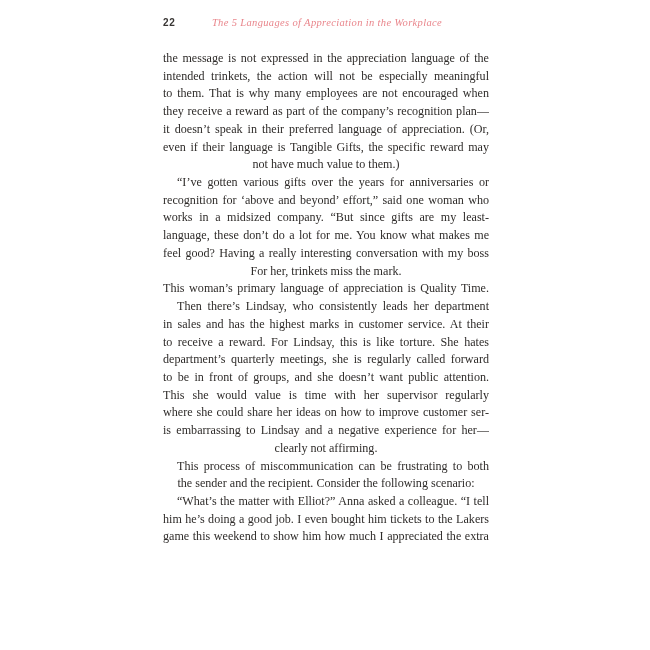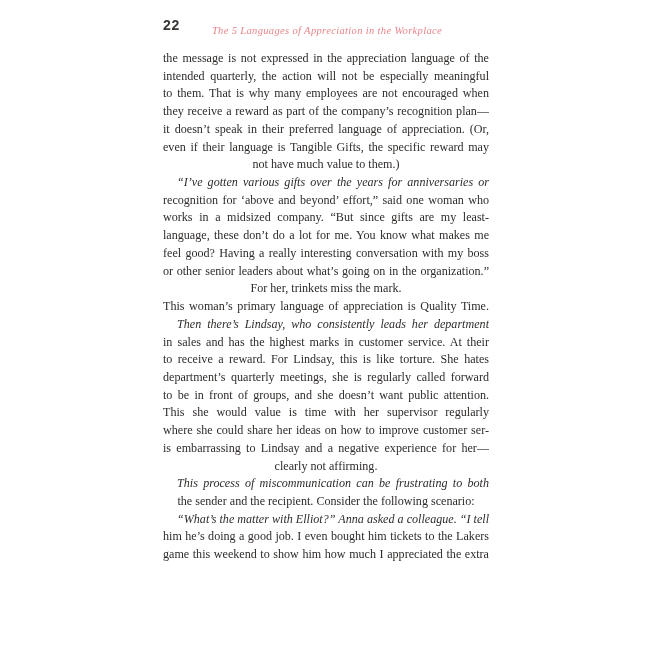--- a/index.html
+++ b/index.html
@@ -23,35 +23,34 @@
     top: 15px;
     width: 326px;
     height: 16px;
   }
   .folio {
     position: absolute;
     left: 0;
     top: 2px;
     font-family: "Liberation Sans", sans-serif;
     font-weight: bold;
-    font-size: 14px;
+    font-size: 10px;
     letter-spacing: 0.6px;
     color: var(--folio-color, #383533);
   }
   .running-head {
     position: absolute;
     left: 14px;
     right: 12px;
     top: 2px;
     text-align: center;
     font-style: italic;
     font-size: 10.5px;
     letter-spacing: 0.35px;
     color: var(--head-color, #e9858b);
-    margin-top: 8px;
   }
   .bodytext {
     position: absolute;
     left: 163px;
     top: 50px;
     width: 326px;
     color: var(--text-color, #2f2c2a);
     font-size: 12.1px;
   }
   .line {
@@ -61,45 +60,43 @@
     text-align: center;
     white-space: normal;
   }
   .line.j {
     text-align: justify;
     text-align-last: justify;
     -moz-text-align-last: justify;
   }
   .line.in {
     padding-left: 14px;
-    font-style: italic;
   }
 </style>
 </head>
 <body>
 
 <div class="page">
   <div class="header">
     <span class="folio">22</span>
     <span class="running-head">The 5 Languages of Appreciation in the Workplace</span>
   </div>
   <div class="bodytext">
       <div class="line j">the message is not expressed in the appreciation language of the</div>
-      <div class="line j">intended quarterly, the action will not be especially meaningful</div>
+      <div class="line j">intended trinkets, the action will not be especially meaningful</div>
       <div class="line j">to them. That is why many employees are not encouraged when</div>
       <div class="line j">they receive a reward as part of the company’s recognition plan—</div>
       <div class="line j">it doesn’t speak in their preferred language of appreciation. (Or,</div>
       <div class="line j">even if their language is Tangible Gifts, the specific reward may</div>
       <div class="line">not have much value to them.)</div>
       <div class="line j in">“I’ve gotten various gifts over the years for anniversaries or</div>
       <div class="line j">recognition for ‘above and beyond’ effort,” said one woman who</div>
       <div class="line j">works in a midsized company. “But since gifts are my least-favored</div>
       <div class="line j">language, these don’t do a lot for me. You know what makes me</div>
       <div class="line j">feel good? Having a really interesting conversation with my boss</div>
-      <div class="line j">or other senior leaders about what’s going on in the organization.”</div>
       <div class="line">For her, trinkets miss the mark.</div>
       <div class="line j">This woman’s primary language of appreciation is Quality Time.</div>
       <div class="line j in">Then there’s Lindsay, who consistently leads her department</div>
       <div class="line j">in sales and has the highest marks in customer service. At their</div>
       <div class="line j">to receive a reward. For Lindsay, this is like torture. She hates</div>
       <div class="line j">department’s quarterly meetings, she is regularly called forward</div>
       <div class="line j">to be in front of groups, and she doesn’t want public attention.</div>
       <div class="line j">This she would value is time with her supervisor regularly</div>
       <div class="line j">where she could share her ideas on how to improve customer ser-</div>
       <div class="line j">is embarrassing to Lindsay and a negative experience for her—</div>

